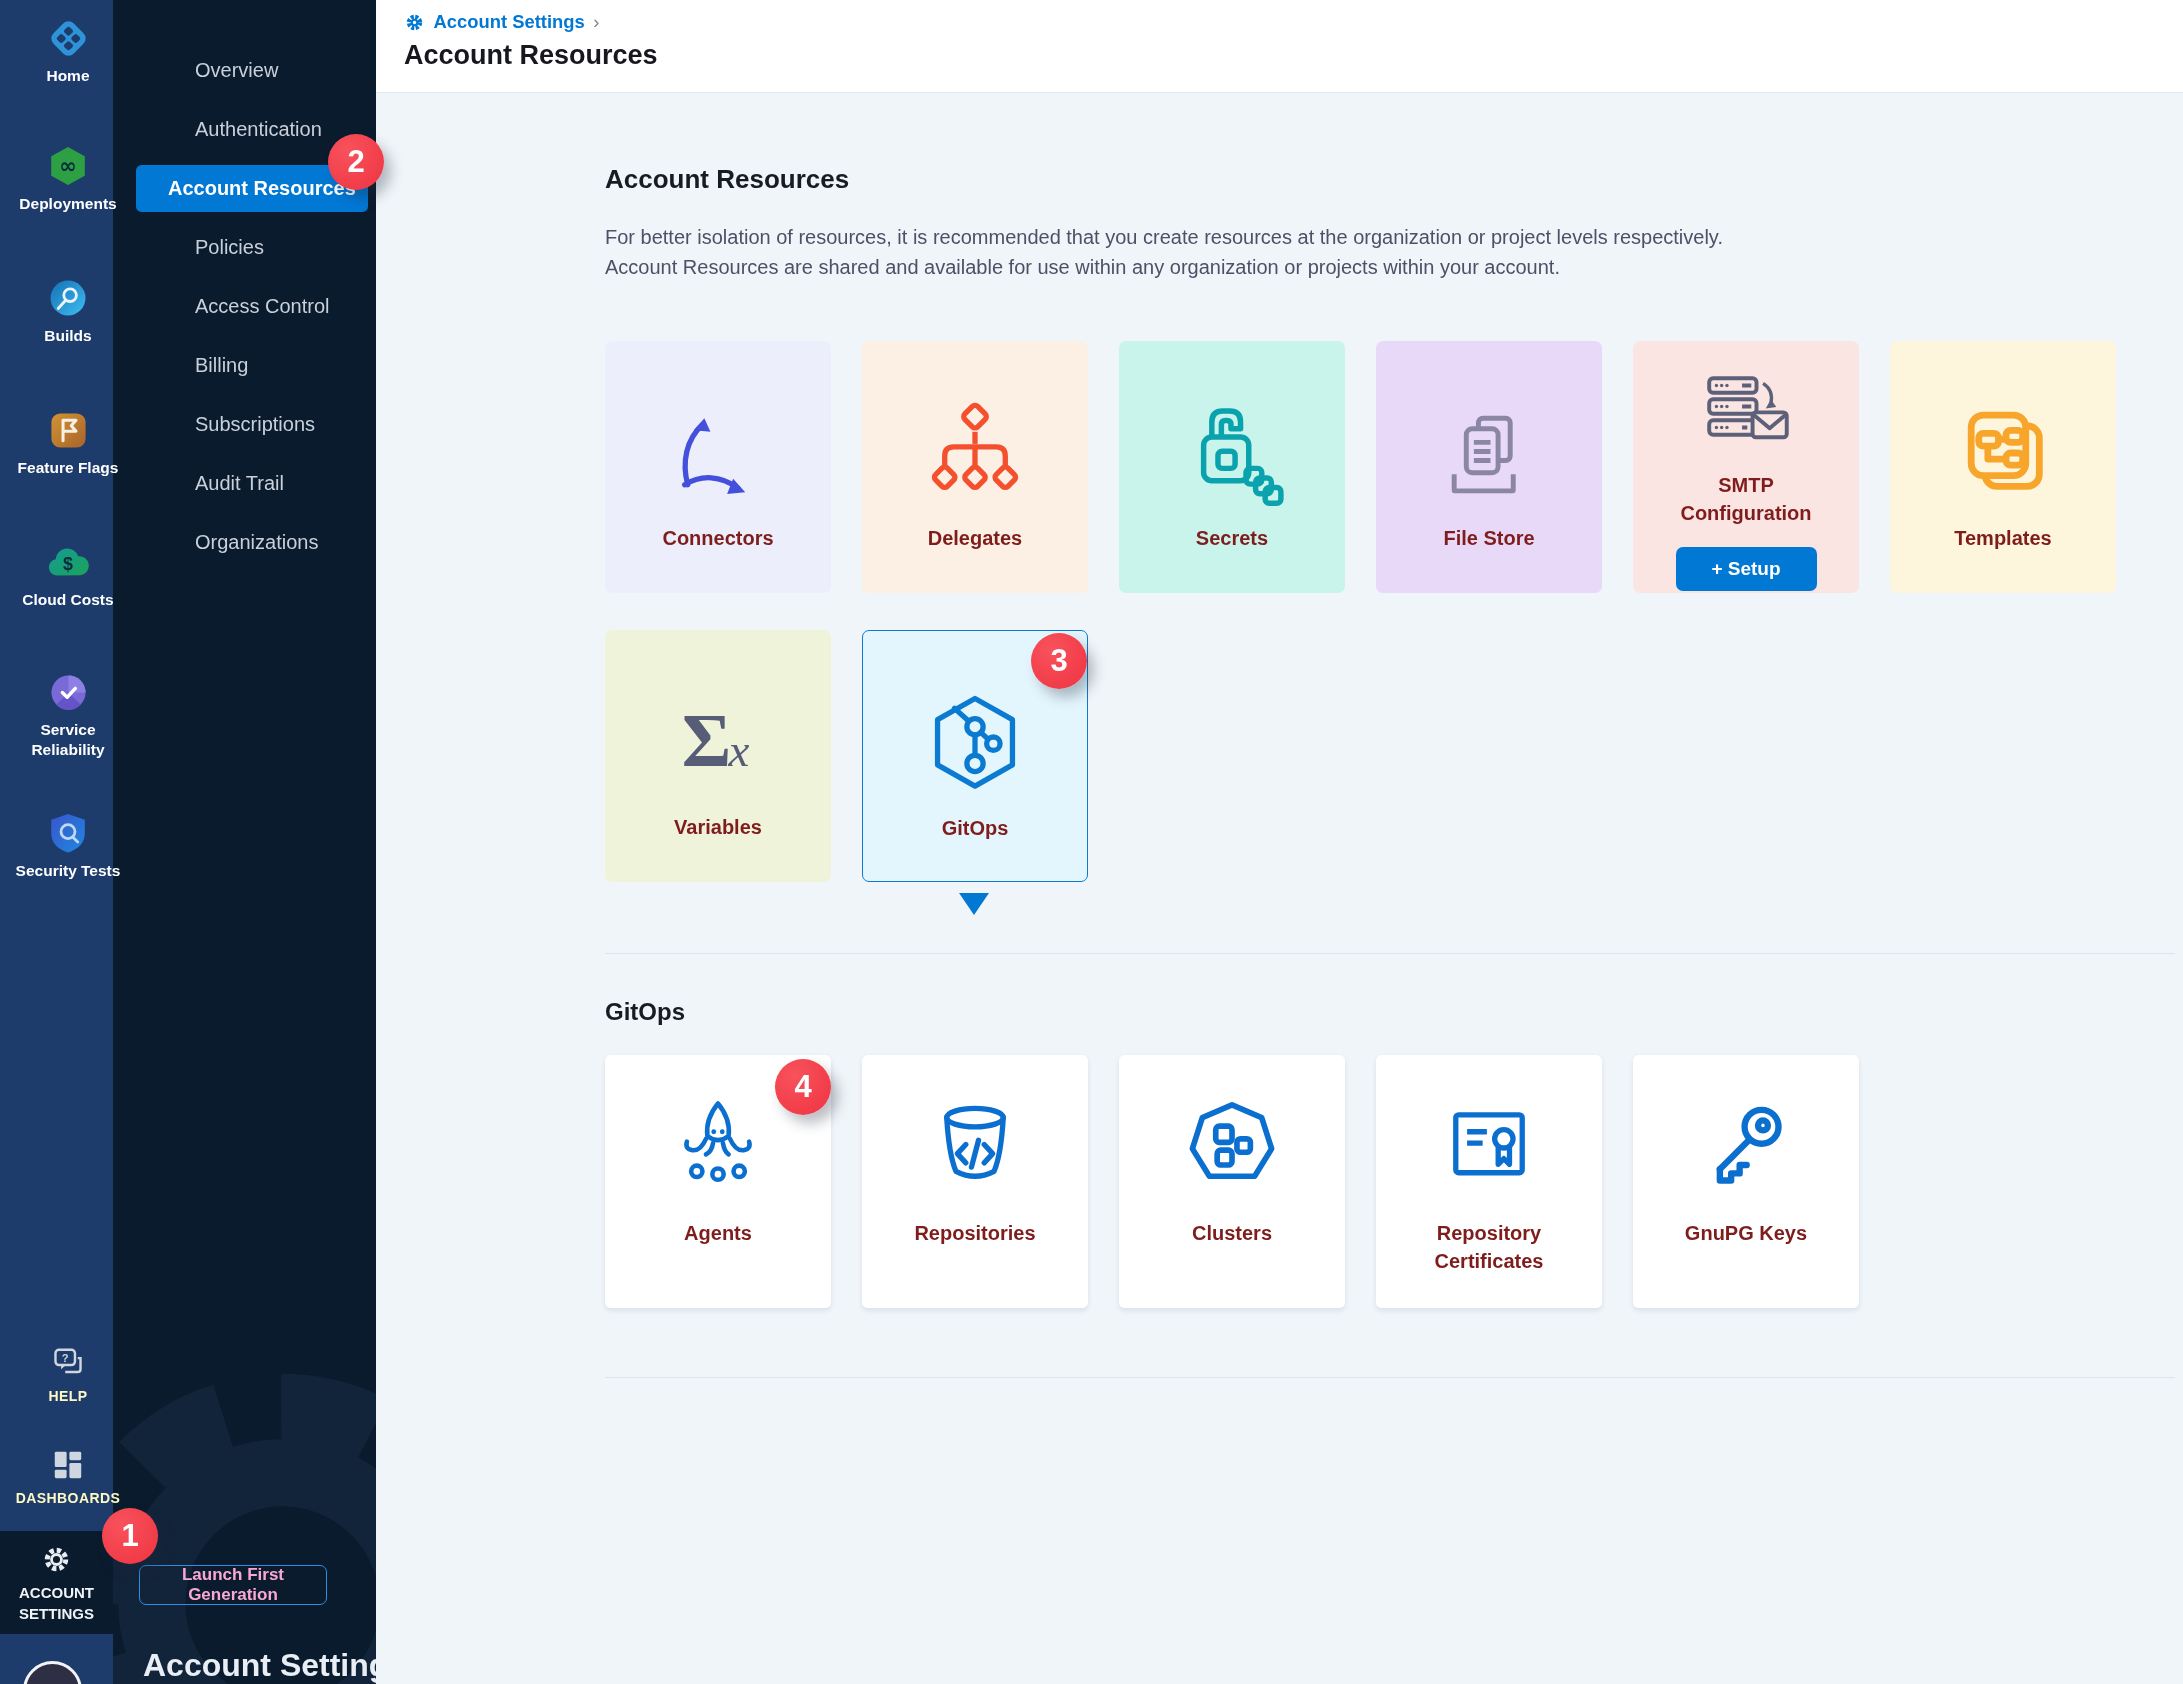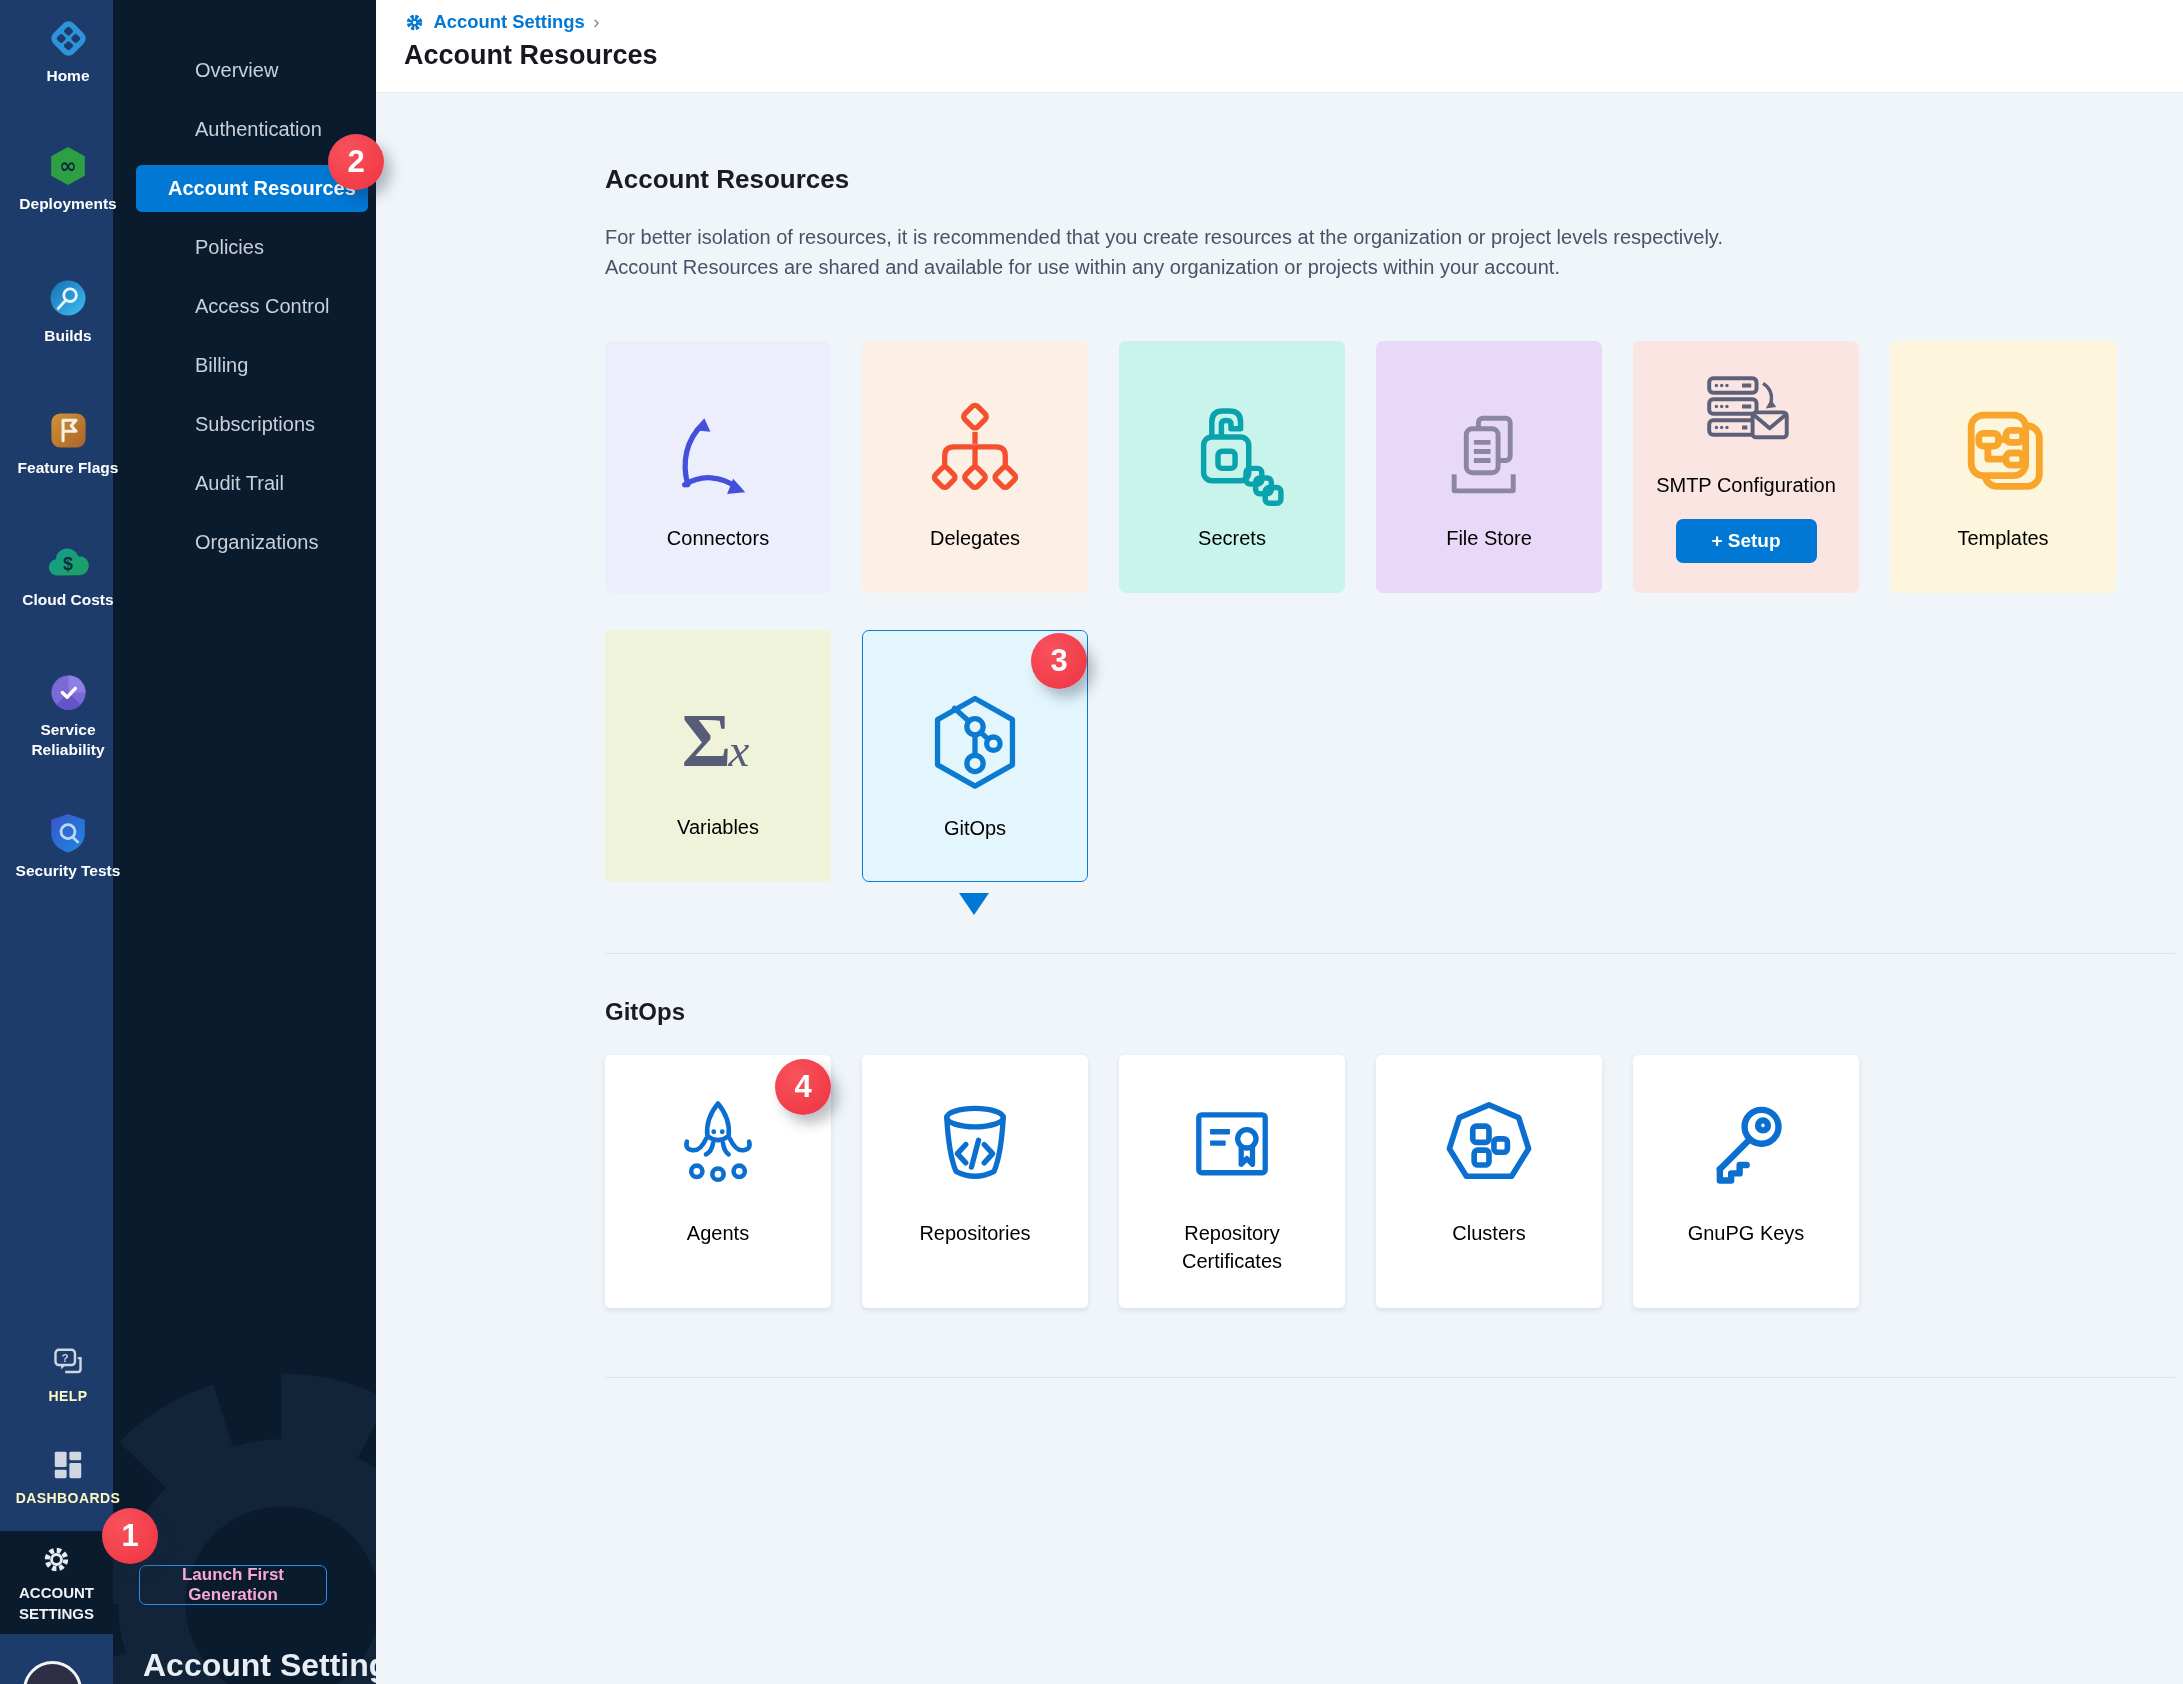--- a/index.html
+++ b/index.html
@@ -33,21 +33,21 @@
   .page-title{position:absolute;left:28px;top:40px;font-size:27px;font-weight:800;color:#17171f}
   .main{position:absolute;left:376px;top:93px;width:1808px;height:1592px;background:#f0f5fa;z-index:1}
   .sec{position:absolute;left:229px;top:0;width:1579px}
   .sec-title{position:absolute;top:71px;font-size:26px;font-weight:700;color:#1a1a24}
   .desc{position:absolute;top:129px;font-size:20px;color:#4b5166;line-height:30px}
   .divider{position:absolute;left:0;width:1570px;height:0.7px;background:#dde4ec}
   .git-title{position:absolute;top:905px;font-size:24px;font-weight:700;color:#1a1a24}
   .cards{position:absolute;display:flex;gap:31px}
   .cards1{top:248px}.cards2{top:537px}.cards3{top:962px}
   .card{width:226px;height:252px;border-radius:7px;display:flex;flex-direction:column;align-items:center;padding-top:59px;box-sizing:border-box;cursor:pointer}
-  .card .clab{margin-top:18.4px;font-size:20px;font-weight:400;color:#000000;text-align:center;line-height:28px;max-width:184px}
+  .card .clab{margin-top:18.4px;font-size:20px;font-weight:700;color:#7f1d1d;text-align:center;line-height:28px;max-width:184px}
   .c-connectors{background:#eceffb}.c-delegates{background:#fcefe4}.c-secrets{background:#c9f4ec}
   .c-filestore{background:#e8d9f8}.c-smtp{background:#fae5e2;padding-top:28px}.c-templates{background:#fdf6dc}
   .c-variables{background:#eff3da}
   .c-gitops{background:#e4f6fd;border:1.4px solid #0b7ad1}
   .c-smtp .clab{margin-top:10px}
   .setup-btn{margin-top:20px;width:141px;height:44px;background:#0278d5;border:none;border-radius:7px;color:#ffffff;font-size:19px;font-weight:700;font-family:"Liberation Sans",sans-serif;cursor:pointer}
   .wcard{background:#ffffff;height:253px;border-radius:5.6px;box-shadow:0 2.1px 5.6px rgba(40,60,90,.10);padding-top:40px}
   .pointer{position:absolute;left:354px;top:800px;width:0;height:0;border-left:15px solid transparent;border-right:15px solid transparent;border-top:22.6px solid #0278d5}
   .icon-box{width:106px;height:106px;display:flex;align-items:center;justify-content:center}
   .icon-box-sm{width:92px;height:92px;display:flex;align-items:center;justify-content:center}
@@ -444,43 +444,43 @@
                 <path d="M80 64 L70 102"></path>
               </g>
             </svg>
         </div>
         <div class="clab">Repositories</div>
       </div>
 
       <div class="card wcard">
         <div class="icon-box">
           <svg width="106" height="106" viewBox="0 0 150 150">
+              <g fill="none" stroke="#0b6fd0" stroke-width="8" stroke-linejoin="round">
+                <path d="M75 14 L117 32 L131 76 L107 115 L43 115 L19 76 L33 32 Z"></path>
+                <rect x="52" y="44" width="23" height="23" rx="5"></rect>
+                <rect x="82" y="62" width="19" height="19" rx="5"></rect>
+                <rect x="54" y="78" width="21" height="21" rx="5"></rect>
+              </g>
+            </svg>
+        </div>
+        <div class="clab">Clusters</div>
+      </div>
+
+      <div class="card wcard">
+        <div class="icon-box">
+          <svg width="106" height="106" viewBox="0 0 150 150">
               <g fill="none" stroke="#0b6fd0" stroke-width="7.5" stroke-linejoin="round">
                 <rect x="28" y="28" width="94" height="82" rx="4"></rect>
                 <path d="M44 52 H72 M44 68 H66"></path>
                 <circle cx="96" cy="62" r="13"></circle>
                 <path d="M88 74 V98 L96 90 L104 98 V74"></path>
               </g>
             </svg>
         </div>
         <div class="clab">Repository Certificates</div>
-      </div>
-
-      <div class="card wcard">
-        <div class="icon-box">
-          <svg width="106" height="106" viewBox="0 0 150 150">
-              <g fill="none" stroke="#0b6fd0" stroke-width="8" stroke-linejoin="round">
-                <path d="M75 14 L117 32 L131 76 L107 115 L43 115 L19 76 L33 32 Z"></path>
-                <rect x="52" y="44" width="23" height="23" rx="5"></rect>
-                <rect x="82" y="62" width="19" height="19" rx="5"></rect>
-                <rect x="54" y="78" width="21" height="21" rx="5"></rect>
-              </g>
-            </svg>
-        </div>
-        <div class="clab">Clusters</div>
       </div>
 
       <div class="card wcard">
         <div class="icon-box">
           <svg width="106" height="106" viewBox="0 0 150 150">
               <g fill="none" stroke="#0b6fd0" stroke-width="9" stroke-linecap="round" stroke-linejoin="round">
                 <circle cx="97" cy="45" r="24"></circle>
                 <circle cx="99" cy="43" r="7"></circle>
                 <path d="M80 63 L38 105"></path>
                 <path d="M38 105 V121 H54 V111 H66 V99 H76"></path>

